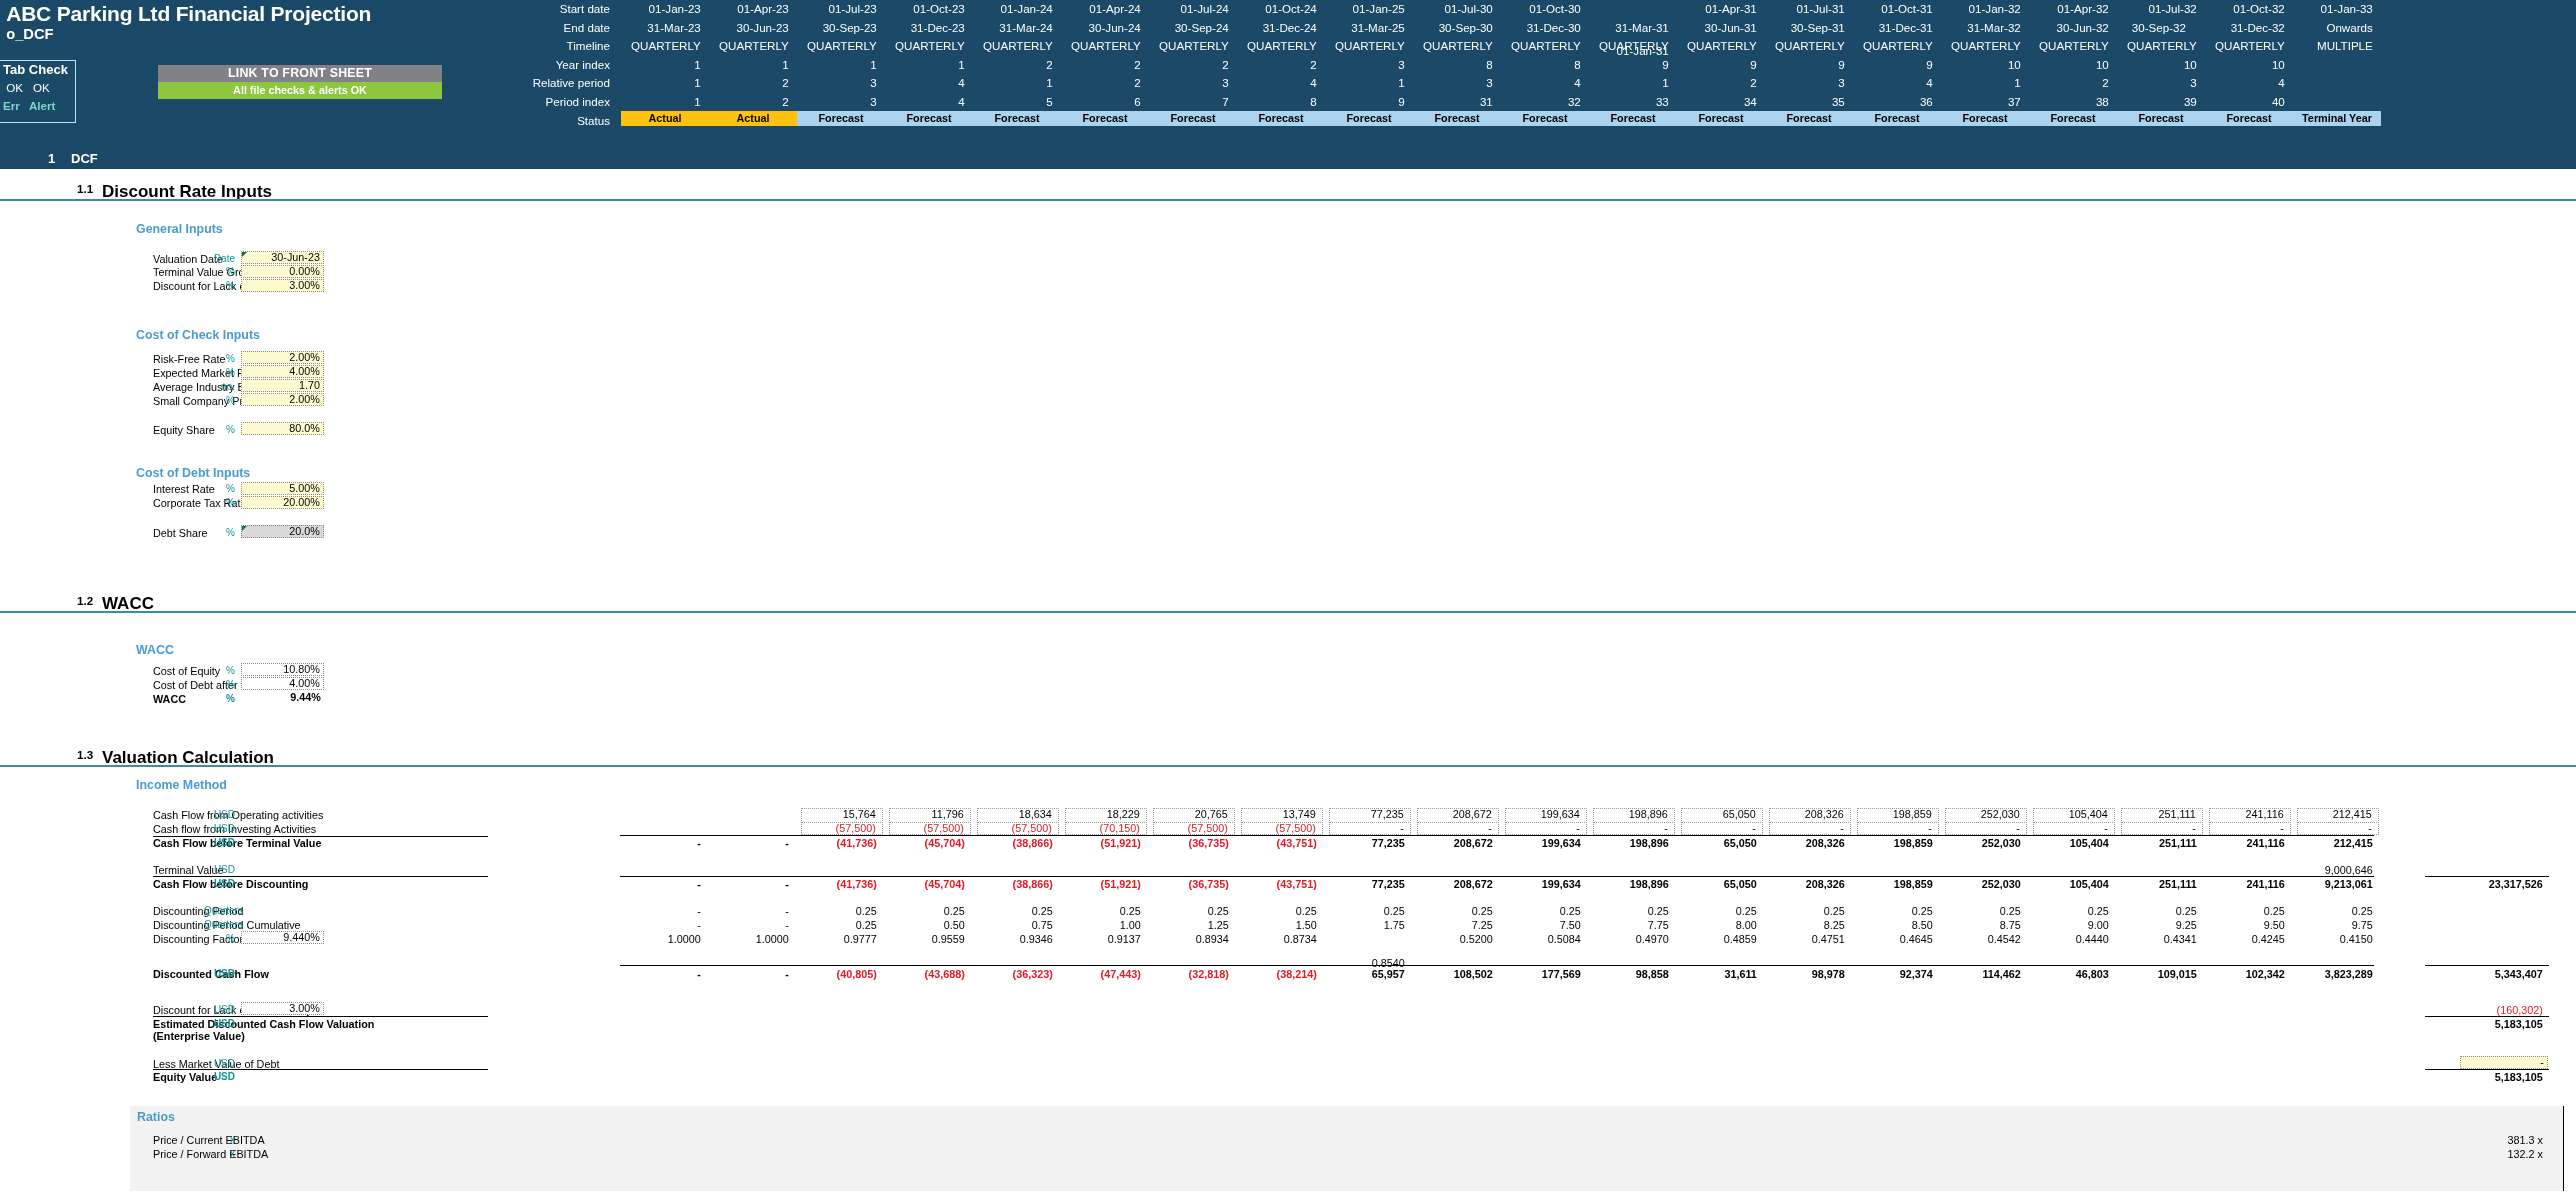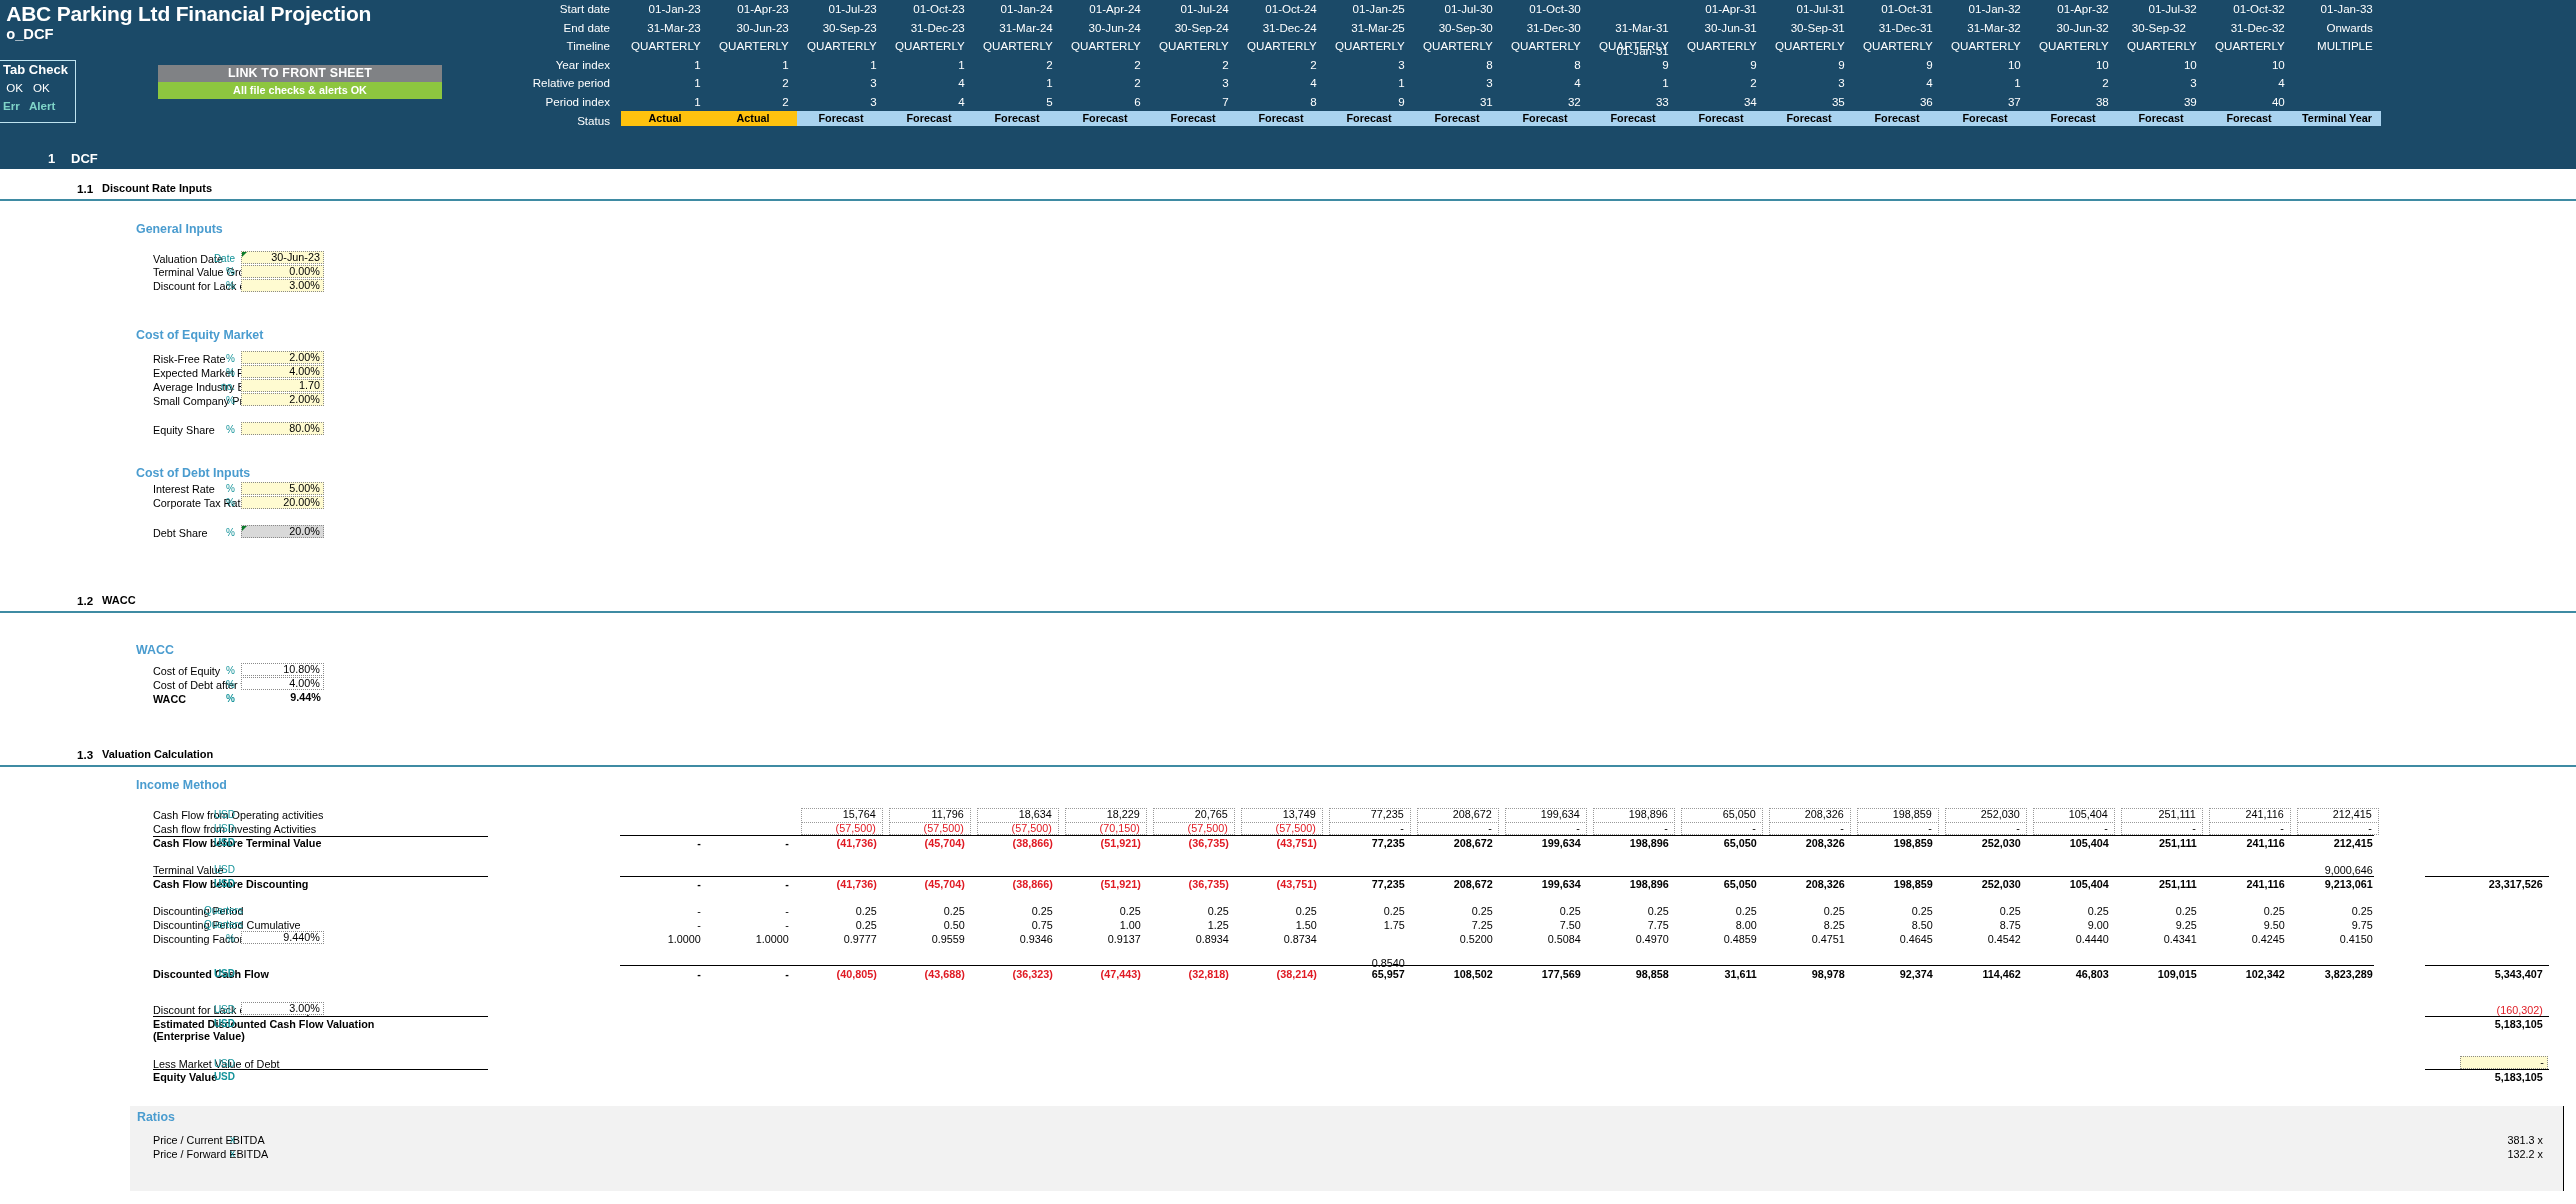--- a/index.html
+++ b/index.html
@@ -82,21 +82,21 @@
   }
   .section-txt {
     position: absolute; font-size: 13px; font-weight: bold; color: #ffffff;
   }
 
   
   .sub-rule {
     position: absolute; left: 0; width: 2576px; height: 1.5px; background: #3f8ba3;
   }
   .sub-num { position: absolute; font-size: 11.6px; font-weight: bold; color: #000; }
-  .sub-txt { position: absolute; font-size: 11px; font-weight: bold; color: #000; }
+  .sub-txt { position: absolute; font-size: 17px; font-weight: bold; color: #000; }
 
   
   .group-head {
     position: absolute; font-size: 12.4px; font-weight: bold; color: #4a9ccf;
     white-space: nowrap;
   }
 
   
   .row-label {
     position: absolute; font-size: 10.8px; color: #000000; white-space: nowrap;
@@ -346,21 +346,21 @@
       <div class="cell-input" style="left:241px; top:251px;">30-Jun-23</div>
       <div class="corner-flag" style="left:242px; top:252px;"></div>
       <div class="row-label" style="left:153px; top:266px;">Terminal Value Growth Rate</div>
       <div class="unit" style="left:204px; top:266px;">%</div>
       <div class="cell-input" style="left:241px; top:265px;">0.00%</div>
       <div class="row-label" style="left:153px; top:280px;">Discount for Lack of Marketability</div>
       <div class="unit" style="left:204px; top:280px;">%</div>
       <div class="cell-input" style="left:241px; top:279px;">3.00%</div>
     </div>
 
-  <div class="group-head" style="left:136px; top:328px;">Cost of Equity Market</div>
+  <div class="group-head" style="left:136px; top:328px;">Cost of Check Inputs</div>
   <div id="coe-rows">
       <div class="row-label" style="left:153px; top:353px;">Risk-Free Rate</div>
       <div class="unit" style="left:204px; top:353px;">%</div>
       <div class="cell-input" style="left:241px; top:351px;">2.00%</div>
       <div class="row-label" style="left:153px; top:367px;">Expected Market Return</div>
       <div class="unit" style="left:204px; top:367px;">%</div>
       <div class="cell-input" style="left:241px; top:365px;">4.00%</div>
       <div class="row-label" style="left:153px; top:381px;">Average Industry Beta</div>
       <div class="unit" style="left:204px; top:381px;">no.</div>
       <div class="cell-input" style="left:241px; top:379px;">1.70</div>

